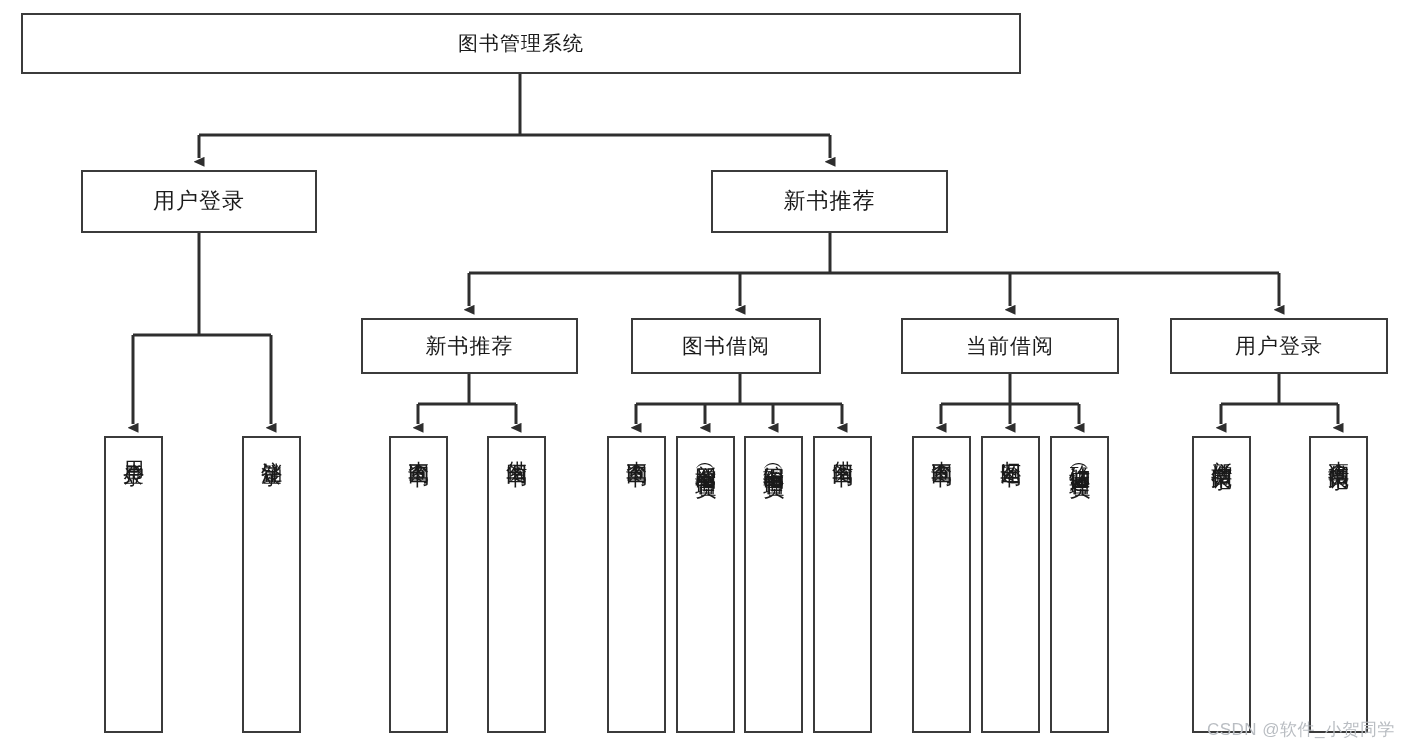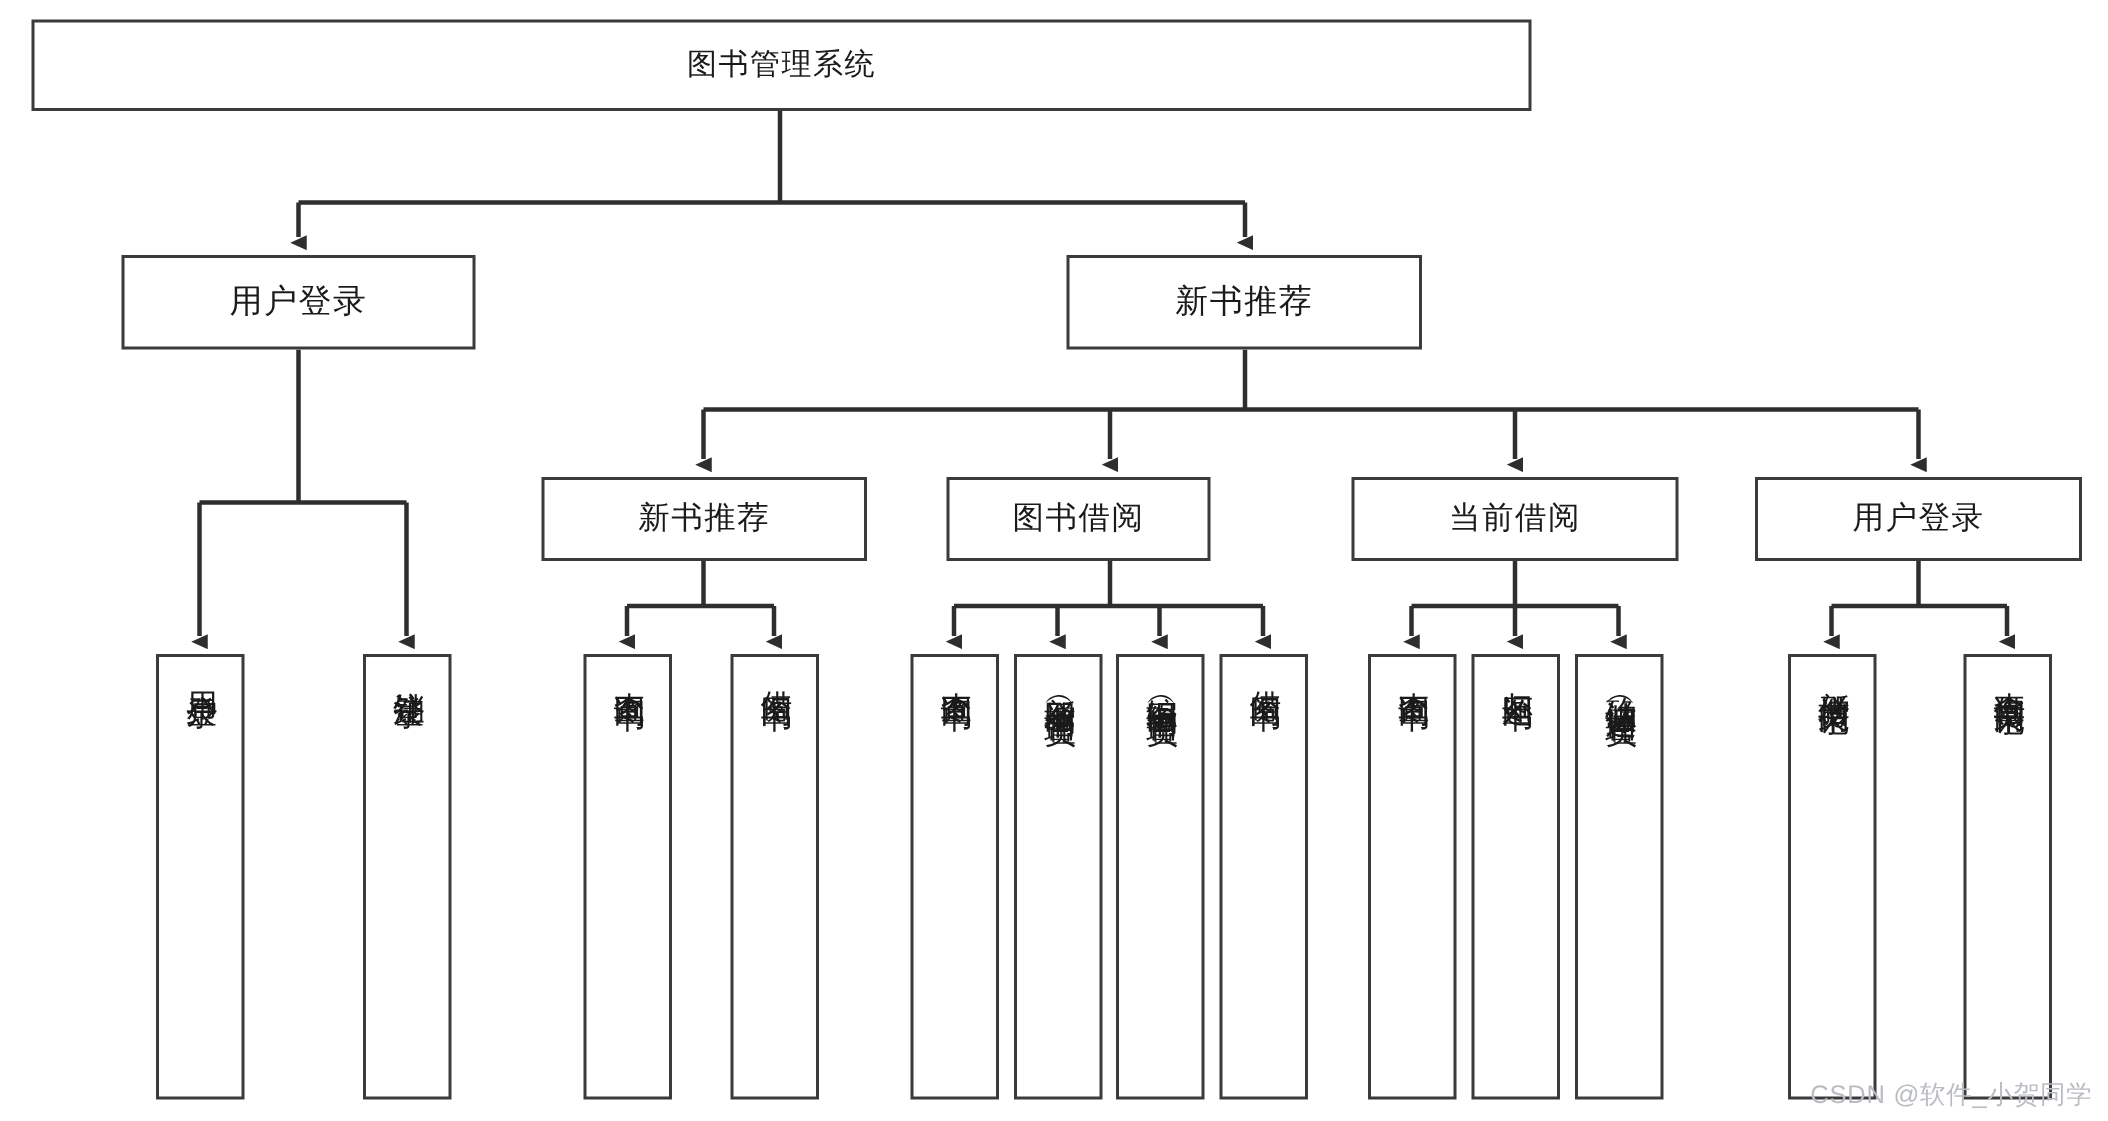--- a/index.html
+++ b/index.html
@@ -131,21 +131,21 @@
   <div class="node l2" style="left:81px; top:170px; width:236px; height:63px;">
     <span class="lbl">用户登录</span>
   </div>
   <div class="node l2" style="left:711px; top:170px; width:237px; height:63px;">
     <span class="lbl">新书推荐</span>
   </div>
 
   <div class="node l3" style="left:361px; top:318px; width:217px; height:56px;">
     <span class="lbl">新书推荐</span>
   </div>
-  <div class="node l3" style="left:631px; top:318px; width:176px; height:56px;">
+  <div class="node l3" style="left:631px; top:318px; width:190px; height:56px;">
     <span class="lbl">图书借阅</span>
   </div>
   <div class="node l3" style="left:901px; top:318px; width:218px; height:56px;">
     <span class="lbl">当前借阅</span>
   </div>
   <div class="node l3" style="left:1170px; top:318px; width:218px; height:56px;">
     <span class="lbl">用户登录</span>
   </div>
 
   <div class="node leaf" style="left:104px; top:436px; width:59px; height:297px;">

